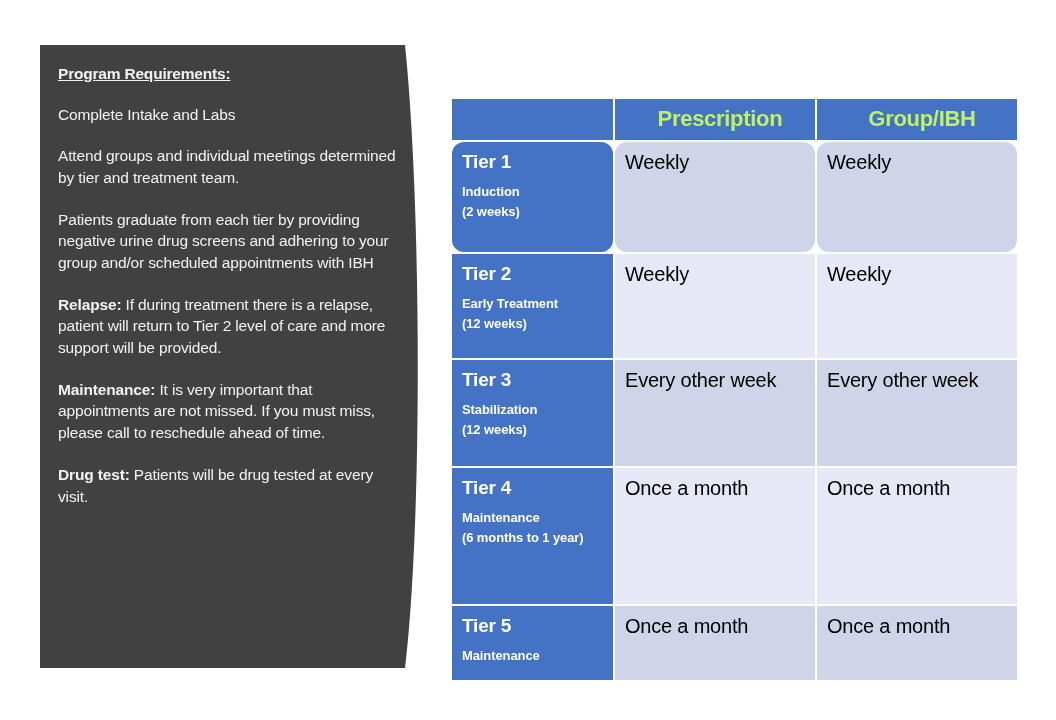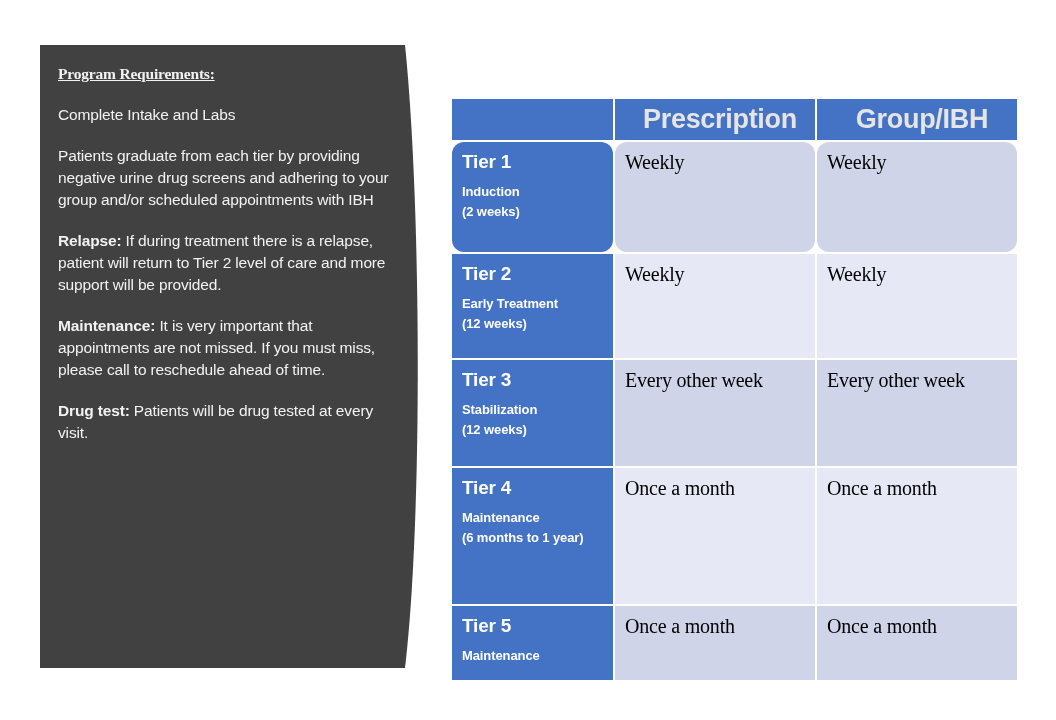--- a/index.html
+++ b/index.html
@@ -32,21 +32,20 @@
     padding: 20px 26px 0 18px;
   }
 
   .req-heading {
     font-size: 15.5px;
     font-weight: bold;
     text-decoration: underline;
     letter-spacing: -0.2px;
     margin: 0 0 20px 0;
     line-height: 1.2;
-    font-family: Liberation Serif, serif;
   }
   .req-para {
     font-size: 15.5px;
     line-height: 1.40;
     margin: 0 0 20px 0;
     letter-spacing: -0.15px;
   }
   .req-para .lead {
     font-weight: bold;
   }
@@ -70,22 +69,22 @@
   col.col-tier   { width: 161px; }
   col.col-presc  { width: 200px; }
   col.col-group  { width: 200px; }
 
   
   .th-blank, .th-label {
     background: #4472C4;
     height: 38px;
   }
   .th-label {
-    color: #e5e5e5;
-    font-size: 27px;
+    color: #bef264;
+    font-size: 22px;
     font-weight: bold;
     padding: 3px 0 0 10px !important;
     letter-spacing: -0.3px;
     line-height: 34px;
     white-space: nowrap;
   }
 
   
   .tier-cell {
     background: #4472C4;
@@ -107,21 +106,20 @@
   }
   .tier-sub div { }
 
   
   .val-cell {
     color: #000000;
     font-size: 20px;
     line-height: 1.45;
     padding: 6px 6px 6px 10px !important;
     letter-spacing: -0.2px;
-    font-family: Liberation Serif, serif;
   }
   .row-a .val-cell { background: #CFD4E8; }
   .row-b .val-cell { background: #E6E9F5; }
 
   
   tr.r1 .tier-cell, tr.r1 .val-cell { height: 92px; border-radius: 12px; }
   tr.r2 .tier-cell, tr.r2 .val-cell { height: 86px; }
   tr.r3 .tier-cell, tr.r3 .val-cell { height: 88px; }
   tr.r4 .tier-cell, tr.r4 .val-cell { height: 118px; }
   tr.r5 .tier-cell, tr.r5 .val-cell { height: 56px; }
@@ -131,20 +129,23 @@
 
 <div id="requirements-panel">
   <div id="requirements-inner">
 
     <div class="req-heading">Program Requirements:</div>
 
     <p class="req-para">
       <span class="lead"></span><span>Complete Intake and Labs</span>
     </p>
 
+    <p class="req-para">
+      <span class="lead"></span><span>Attend groups and individual meetings determined by tier and treatment team.</span>
+    </p>
 
     <p class="req-para">
       <span class="lead"></span><span>Patients graduate from each tier by providing negative urine drug screens and adhering to your group and/or scheduled appointments with IBH</span>
     </p>
 
     <p class="req-para">
       <span class="lead">Relapse:</span><span> If during treatment there is a relapse, patient will return to Tier 2 level of care and more support will be provided.</span>
     </p>
 
     <p class="req-para">

